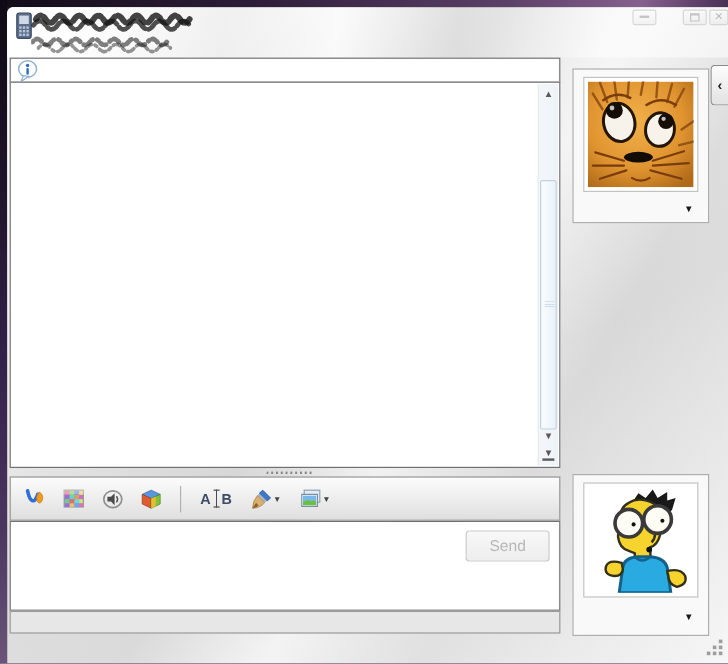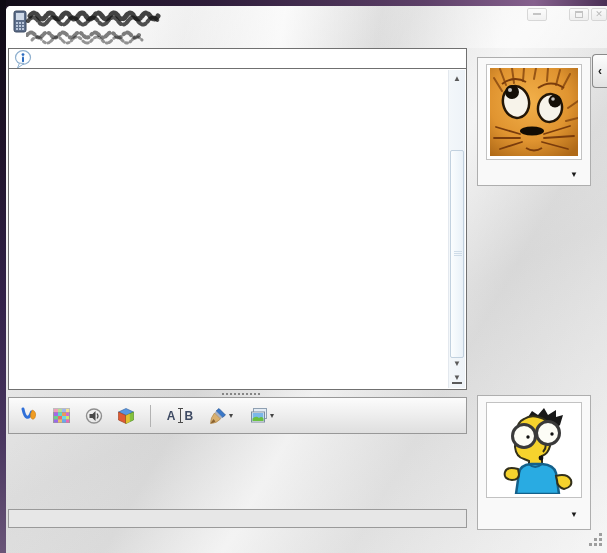--- a/index.html
+++ b/index.html
@@ -238,20 +238,23 @@
       <svg width="18" height="17" viewBox="0 0 18 17">
         <rect x="3.5" y="1.5" width="13" height="10" fill="#e3ecf5" stroke="#8fa0b2" stroke-width="1"></rect>
         <rect x="1.5" y="5" width="13" height="10" fill="#fff" stroke="#7a8ca0" stroke-width="1"></rect>
         <rect x="2.5" y="6" width="11" height="8" fill="#7ab8e8"></rect>
         <path d="M2.5 14 L2.5 11.5 Q6 8.5 9 11 Q11.5 9 13.5 11.5 L13.5 14 Z" fill="#6ac040"></path>
       </svg>
       <span class="caret">▾</span>
     </div>
   </div>
 
+  <div class="input-area">
+    <div class="send-btn">Send</div>
+  </div>
 
   <div class="footer-strip"></div>
 
   <div class="expander">
     <span>‹</span>
   </div>
 
   <div class="avatar-box avatar-top">
     <div class="pic-frame">
       <svg viewBox="0 0 88 88">

